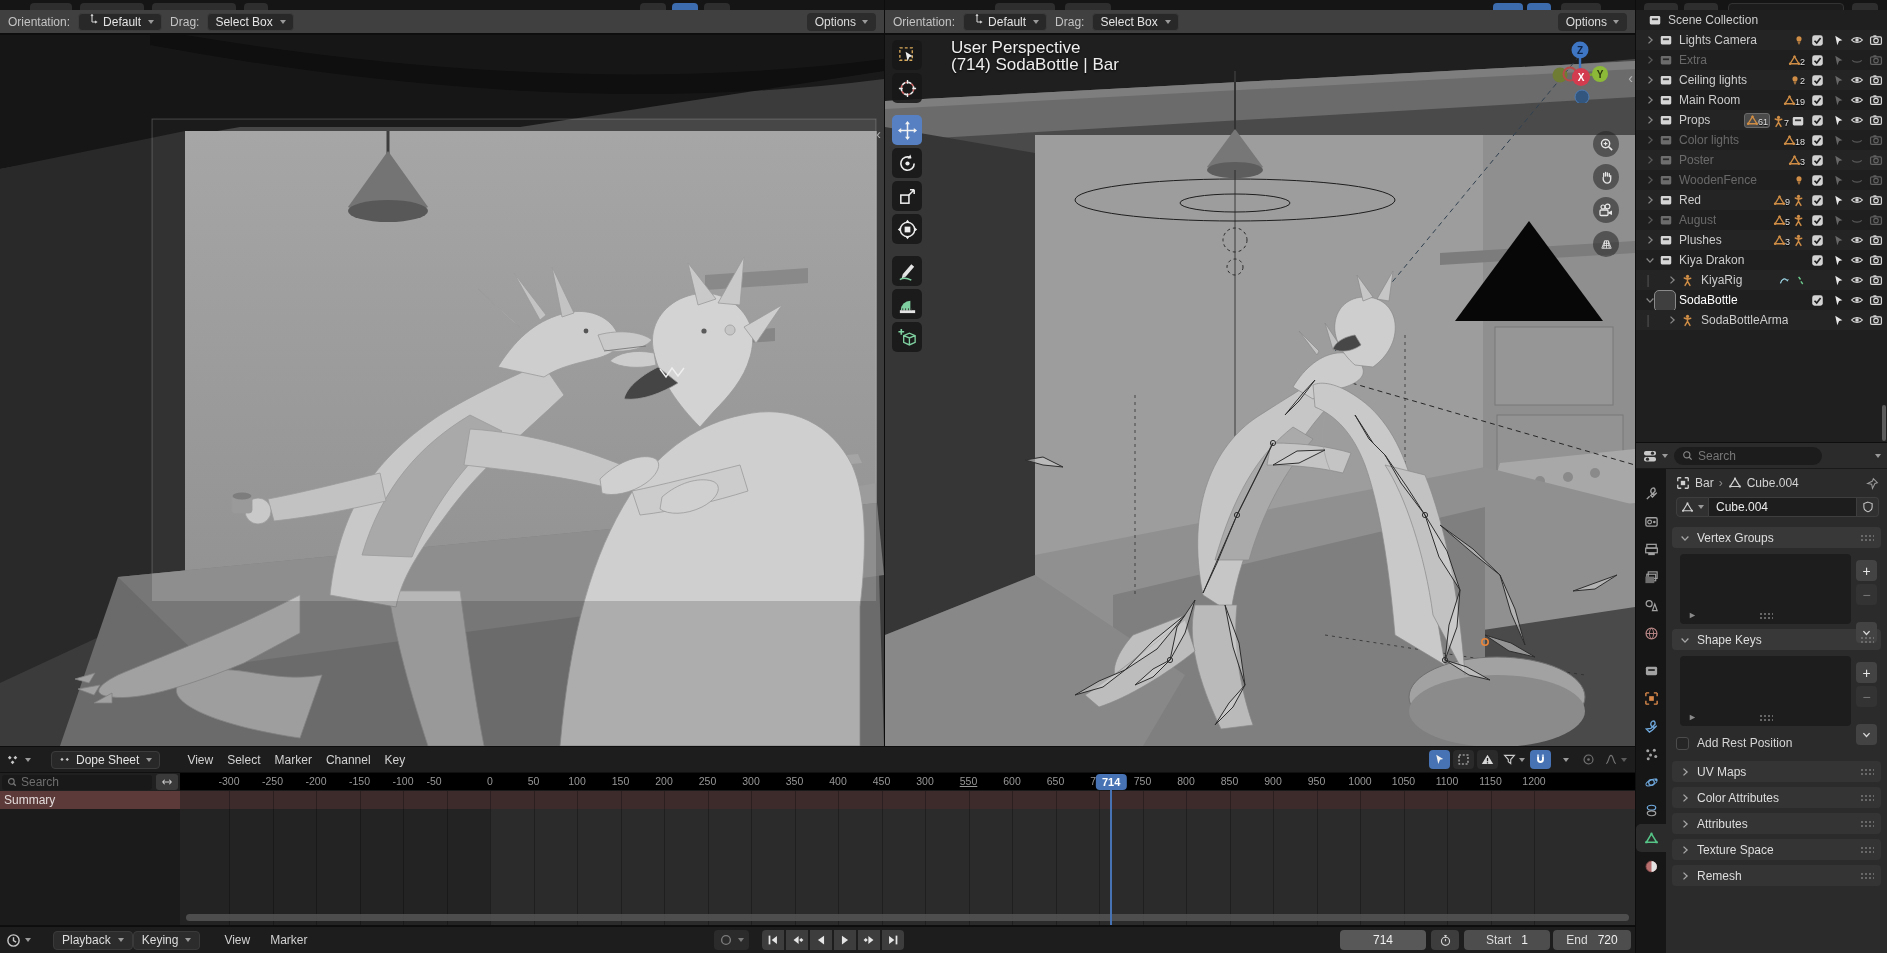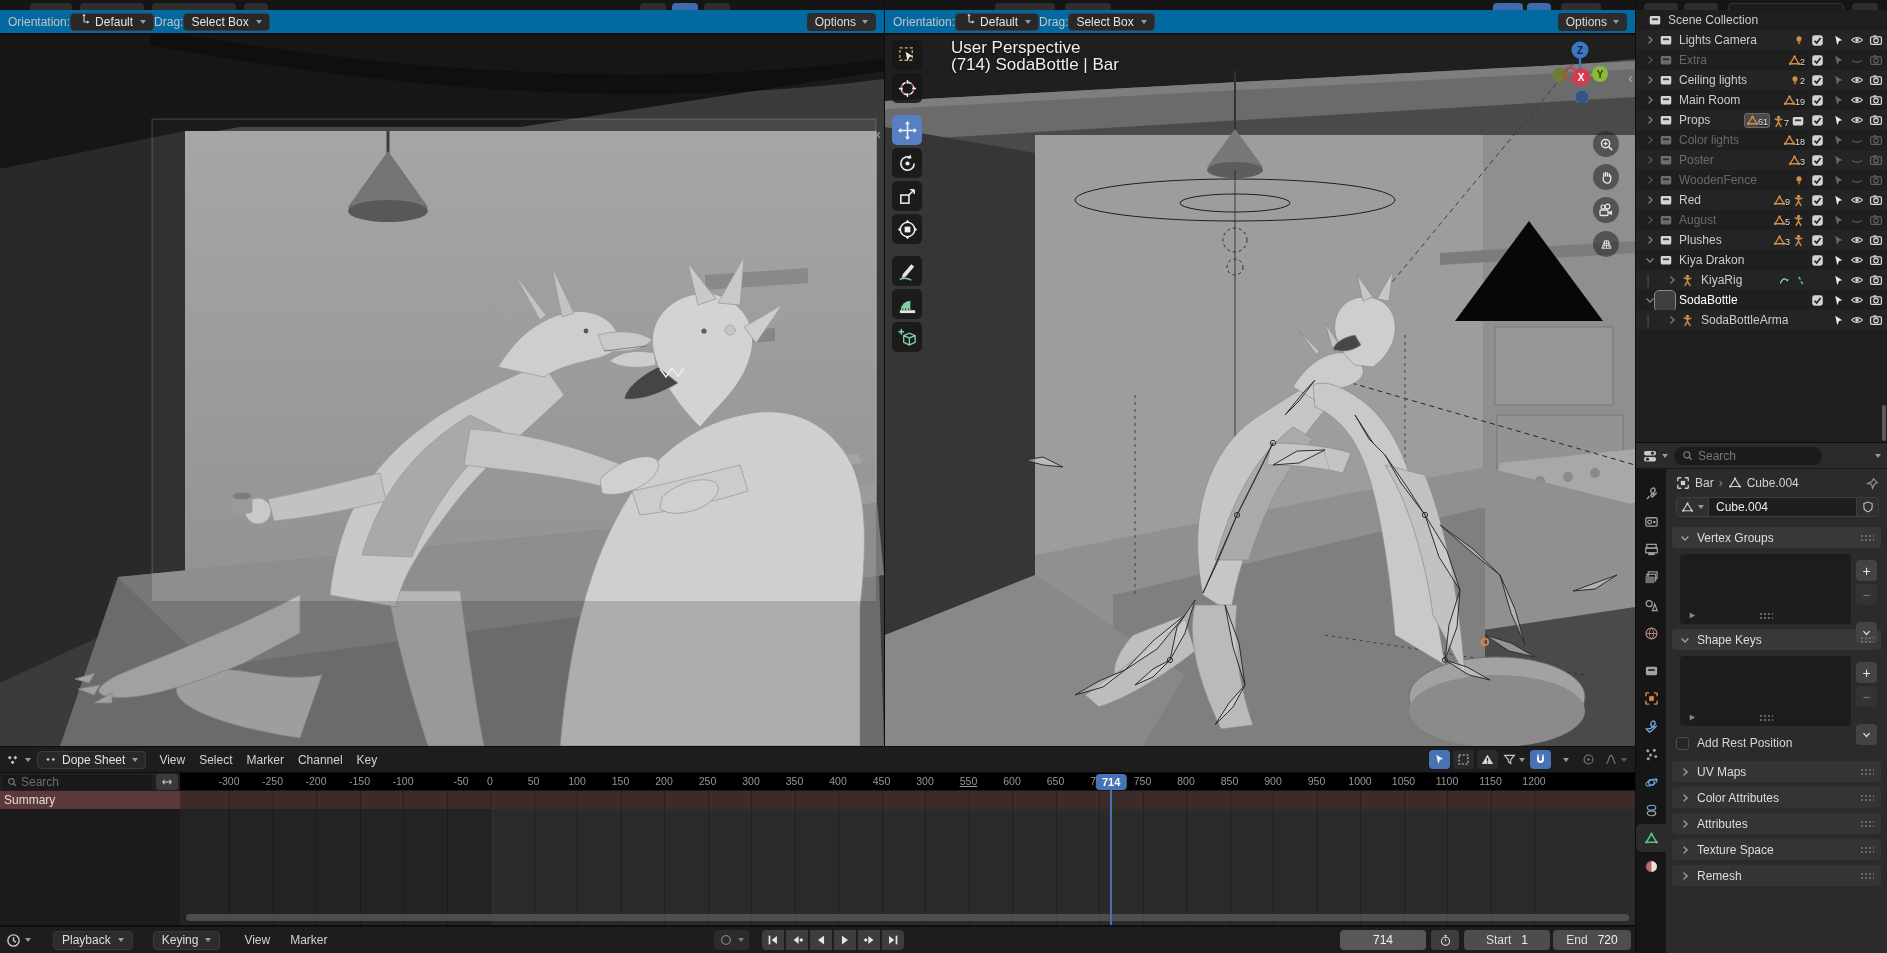--- a/index.html
+++ b/index.html
@@ -10,21 +10,21 @@
   #right-vp{position:absolute;left:885px;top:0;width:750px;height:746px;}
   #outliner{position:absolute;left:1636px;top:0;width:251px;height:442px;background:#1f1f1f;}
   #properties{position:absolute;left:1636px;top:443px;width:251px;height:510px;background:#2b2b2b;}
   #dopesheet{position:absolute;left:0;top:747px;width:1635px;height:178px;background:#1b1b1b;}
   #footer{position:absolute;left:0;top:926px;width:1635px;height:27px;background:#1d1d1d;border-top:1px solid #0d0d0d;display:flex;align-items:center;}
   
   .sliver{position:absolute;left:0;top:0;right:0;height:10px;background:#151515;overflow:hidden;}
   .sliver .hint{position:absolute;top:3px;height:14px;background:#2e2e2e;border-radius:4px;}
   .sliver .hint.blue{background:#3d6cae;}
   
-  .vp-header{position:absolute;left:0;top:10px;right:0;height:24px;background:#0369a1;border-bottom:1px solid #0d0d0d;display:flex;align-items:center;padding:0 8px;}
+  .vp-header{position:absolute;left:0;top:10px;right:0;height:24px;background:#404040;border-bottom:1px solid #0d0d0d;display:flex;align-items:center;padding:0 8px;gap:8px;}
   .vp-header .lbl{color:#c3c3c3;}
   .dropdown{display:flex;align-items:center;gap:5px;background:#282828;border:1px solid #3c3c3c;border-radius:4px;height:18px;padding:0 7px;color:#e4e4e4;}
   .dropdown svg{flex:0 0 auto;}
   .caret{width:0;height:0;border-left:3.5px solid transparent;border-right:3.5px solid transparent;border-top:4px solid #9a9a9a;margin-left:2px;}
   .spacer{flex:1;}
   .options-btn{display:flex;align-items:center;gap:4px;background:#2c2c2c;border-radius:4px;height:18px;padding:0 8px;color:#dcdcdc;}
   .vp-canvas{position:absolute;left:0;top:35px;right:0;bottom:0;overflow:hidden;background:#4a4a4a;}
   .collapse-arrow{position:absolute;color:#c9c9c9;font-size:14px;line-height:14px;opacity:.8;}
   
   .vp-overlay{position:absolute;left:66px;top:4px;color:#efefef;text-shadow:0 1px 2px rgba(0,0,0,.8);font-size:17px;line-height:17px;}
@@ -76,21 +76,21 @@
   .listbox{position:relative;margin:6px 30px 4px 8px;height:70px;background:#1d1d1d;border-radius:4px;}
   .listbox .expand-tri{position:absolute;left:8px;bottom:4px;color:#8a8a8a;font-size:9px;}
   .listbox .lgrip{position:absolute;left:50%;bottom:4px;transform:translateX(-50%);}
   .list-btns{position:absolute;right:4px;display:flex;flex-direction:column;gap:3px;}
   .sq-btn{width:21px;height:21px;background:#434343;border-radius:4px;display:flex;align-items:center;justify-content:center;color:#e8e8e8;font-size:14px;}
   .sq-btn.dim{background:#333;color:#777;}
   .chk-row{display:flex;align-items:center;gap:8px;padding:6px 10px;color:#d5d5d5;}
   .chk{width:13px;height:13px;border:1px solid #4c4c4c;border-radius:3px;background:#262626;}
   .sect.collapsed .sect-head{background:#343434;}
   
-  #ds-header{position:absolute;left:0;top:0;right:0;height:26px;background:#1d1d1d;border-bottom:1px solid #101010;display:flex;align-items:center;gap:6px;padding:0 6px;}
+  #ds-header{position:absolute;left:0;top:0;right:0;height:26px;background:#1d1d1d;border-bottom:1px solid #101010;display:flex;align-items:center;gap:20px;padding:0 6px;}
   .menu-item{color:#d2d2d2;padding:0 7px;}
   .ds-right{margin-left:auto;display:flex;align-items:center;gap:3px;}
   .hbtn{height:19px;min-width:21px;border-radius:4px;background:#2a2a2a;display:flex;align-items:center;justify-content:center;padding:0 2px;gap:1px;}
   .hbtn.blue{background:#4772b3;}
   .hbtn.plain{background:none;}
   #ds-body{position:absolute;left:0;top:26px;right:0;bottom:0;}
   #ds-channels{position:absolute;left:0;top:0;width:180px;bottom:0;background:#1b1b1b;z-index:3;}
   .ds-search-row{position:absolute;left:0;top:0;width:180px;height:18px;background:#202020;display:flex;align-items:center;gap:4px;padding:0 2px;}
   .ds-search{flex:1;height:15px;background:#191919;border-radius:3px;display:flex;align-items:center;gap:4px;padding:0 5px;color:#6e6e6e;}
   .ds-hbtn{width:22px;height:16px;background:#3a3a3a;border-radius:3px;display:flex;align-items:center;justify-content:center;}
@@ -1518,21 +1518,21 @@
     <div id="ds-body">
       <div id="key-area">
         <div id="ka-neg" style="width: 310px;"></div>
         <div id="ka-summary"></div>
         <div id="ka-ruler">
             <span class="tick-lbl" style="left: 49px;">-300</span>
             <span class="tick-lbl" style="left: 92.5px;">-250</span>
             <span class="tick-lbl" style="left: 136px;">-200</span>
             <span class="tick-lbl" style="left: 179.5px;">-150</span>
             <span class="tick-lbl" style="left: 223px;">-100</span>
-            <span class="tick-lbl" style="left: 281px;">-50</span>
+            <span class="tick-lbl" style="left: 254px;">-50</span>
             <span class="tick-lbl" style="left: 310px;">0</span>
             <span class="tick-lbl" style="left: 353.5px;">50</span>
             <span class="tick-lbl" style="left: 397px;">100</span>
             <span class="tick-lbl" style="left: 440.5px;">150</span>
             <span class="tick-lbl" style="left: 484px;">200</span>
             <span class="tick-lbl" style="left: 527.5px;">250</span>
             <span class="tick-lbl" style="left: 571px;">300</span>
             <span class="tick-lbl" style="left: 614.5px;">350</span>
             <span class="tick-lbl" style="left: 658px;">400</span>
             <span class="tick-lbl" style="left: 701.5px;">450</span>
@@ -1616,21 +1616,21 @@
       <svg width="15" height="15" viewBox="0 0 16 16">
           <circle cx="8" cy="8" r="6" fill="none" stroke="#c9c9c9" stroke-width="1.5"></circle>
           <path d="M8 4.5 V8 L10.8 9.8" stroke="#c9c9c9" stroke-width="1.5" fill="none"></path>
         </svg>
       <span class="caret"></span>
     </div>
     <div class="pill" style="margin-left:22px;">
         <span>Playback</span>
         <span class="caret"></span>
       </div>
-    <div class="pill" style="margin-left:20px;">
+    <div class="pill" style="margin-left:0;">
         <span>Keying</span>
         <span class="caret"></span>
       </div>
     <span class="f-menu" style="margin-left:14px;">View</span>
     <span class="f-menu">Marker</span>
 
     <div id="rec-pill">
       <svg width="14" height="14" viewBox="0 0 16 16">
           <circle cx="8" cy="8" r="5" fill="none" stroke="#9a9a9a" stroke-width="1.6"></circle>
         </svg>

